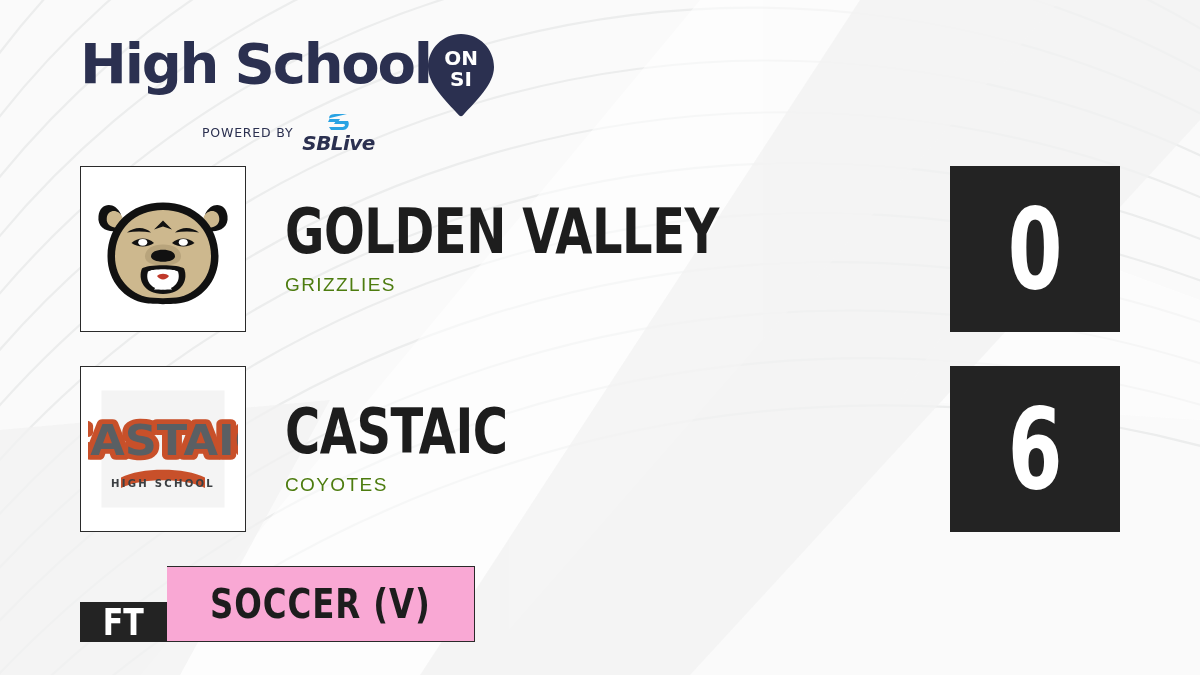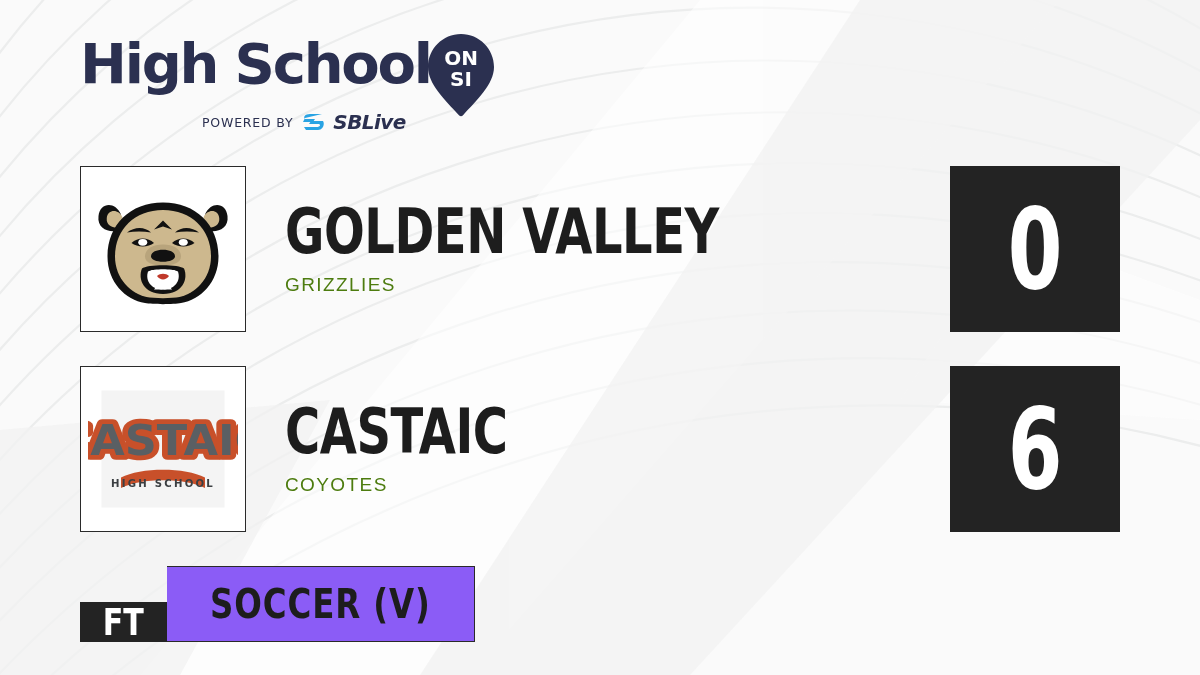--- a/index.html
+++ b/index.html
@@ -66,21 +66,22 @@
   .powered-label {
     font-family: "DejaVu Sans", sans-serif;
     font-size: 12.5px;
     font-weight: normal;
     letter-spacing: 0.8px;
     color: #2b3050;
   }
   .sblive-mark {
     display: flex;
     align-items: center;
-    gap: 9px;
+    gap: 1px;
+    flex-direction: column;
   }
   .sblive-text {
     font-family: "DejaVu Sans", sans-serif;
     font-size: 20px;
     font-weight: bold;
     font-style: italic;
     letter-spacing: -0.6px;
     color: #2b3050;
     line-height: 1;
   }
@@ -182,21 +183,21 @@
   .status-period-text {
     font-family: "DejaVu Sans Condensed", "Liberation Sans Narrow", "Liberation Sans", sans-serif;
     font-weight: bold;
     font-size: 38px;
     color: #ffffff;
     letter-spacing: 0px;
     transform: scaleX(0.88);
   }
   .status-sport {
     min-width: 281px;
-    background: #8b5cf6;
+    background: #f9a8d4;
     border: 1.5px solid #2a2a2a;
     border-left: none;
     box-sizing: border-box;
     display: flex;
     align-items: center;
     justify-content: center;
     padding: 0 28px;
   }
   .status-sport-text {
     font-family: "DejaVu Sans Condensed", "Liberation Sans Narrow", "Liberation Sans", sans-serif;

